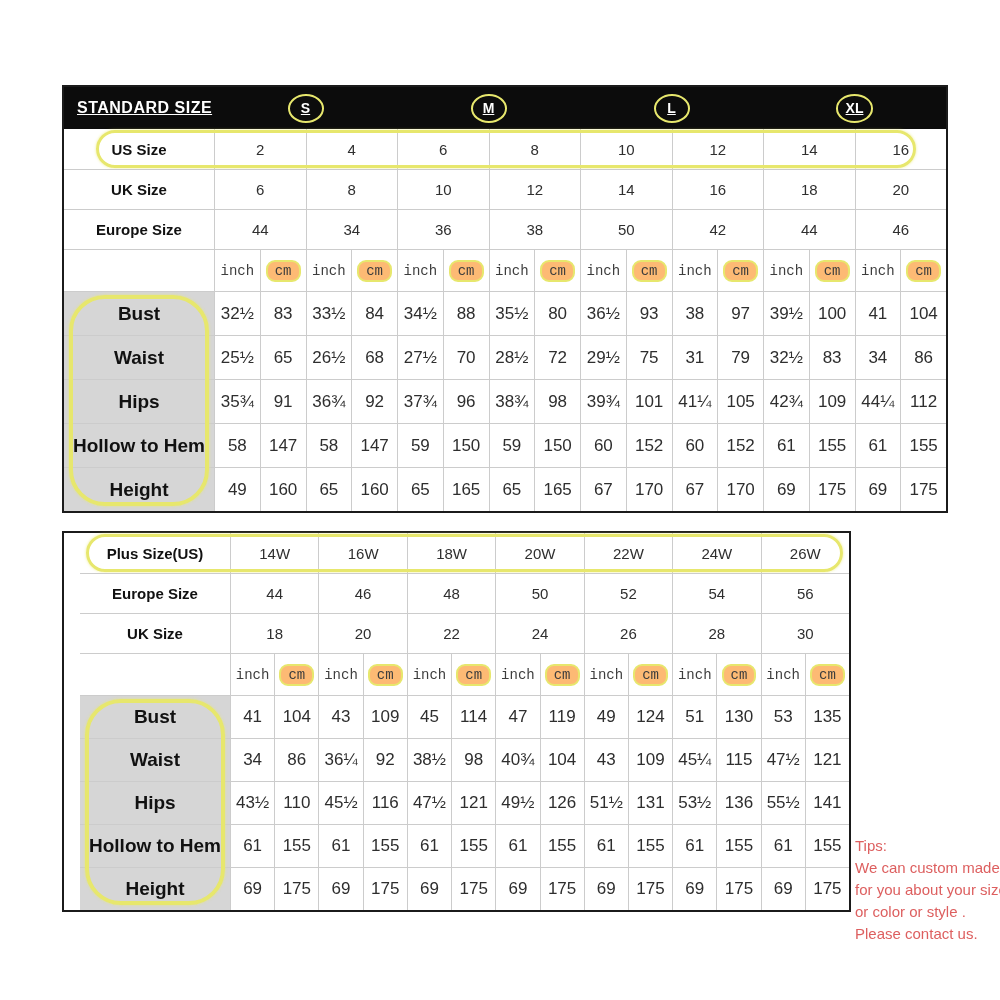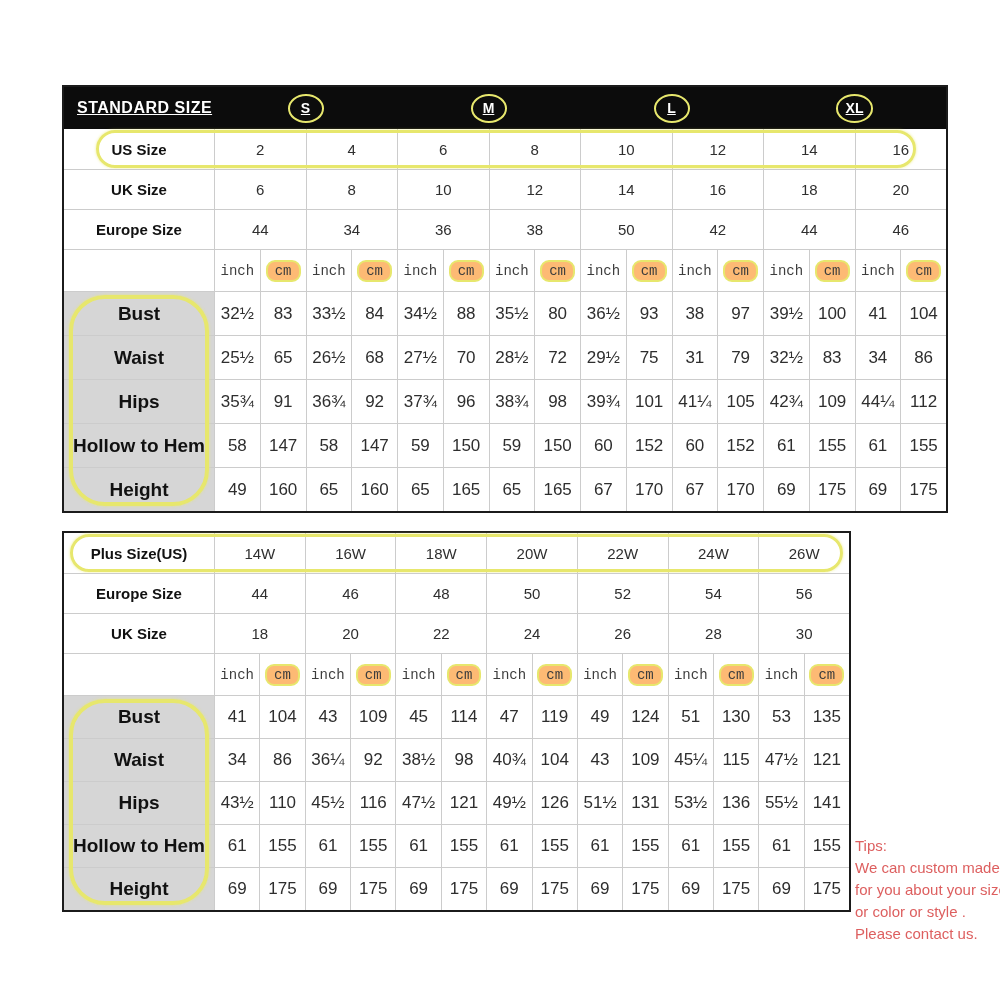--- a/index.html
+++ b/index.html
@@ -1,21 +1,21 @@
 <!DOCTYPE html>
 <html style="--yellow: #e7e76d; --header-bg: #0c0c0c; --header-text: #ffffff; --label-bg: #d6d6d6; --grid: #cccccc; --border: #1b1b1b; --tips: #dd5f5f;"><head>
 <meta charset="utf-8">
 <style>
   * { box-sizing: border-box; margin: 0; padding: 0; }
   html,body { width:1000px; height:1000px; background:#ffffff;
     font-family:"Liberation Sans", sans-serif; position:relative; overflow:hidden; }
 
   .size-table { position:absolute; border:2px solid var(--border,#1b1b1b); background:#fff; }
   #std-table  { left:62px;  top:85px;  width:886px; }
-  #plus-table { left:62px;  top:531px; width:789px; }
+  #plus-table { left:62px;  top:531px; width:789px;padding-left:16px; }
 
   
   .table-header { height:42px; background:var(--header-bg,#0c0c0c); color:var(--header-text,#fff);
     display:grid; grid-template-columns:150px repeat(4,1fr); align-items:center;text-decoration:underline; }
   .table-title { font-weight:bold; font-size:16px; letter-spacing:.5px; padding-left:13px; white-space:nowrap; }
   .circle-slot { display:flex; justify-content:center; align-items:center; }
   .size-circle { min-width:36px; height:29px; padding:0 8px; border:2px solid var(--yellow,#e7e76d);
     border-radius:50%; color:#fff; font-weight:bold; font-size:14px;
     display:flex; align-items:center; justify-content:center; }
 

